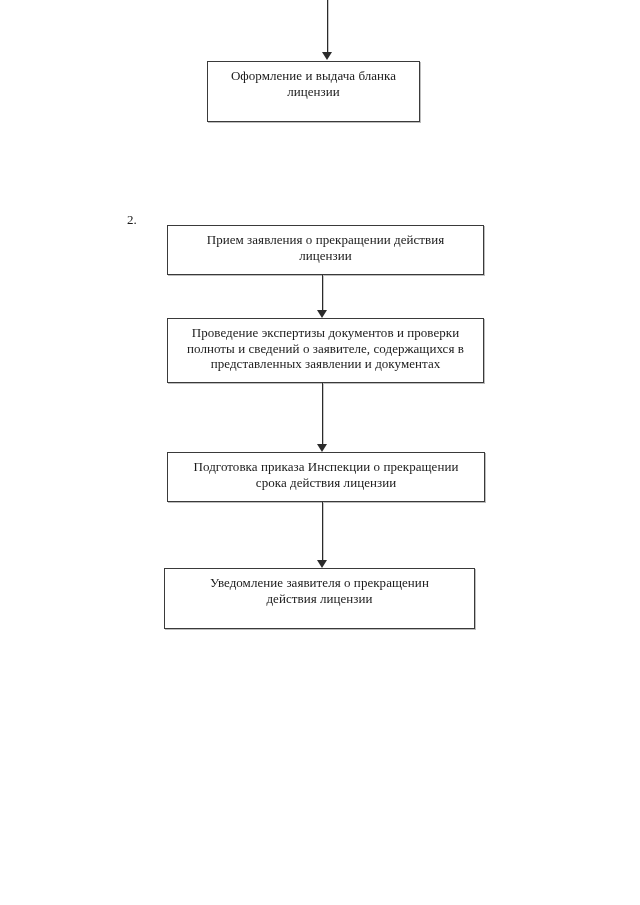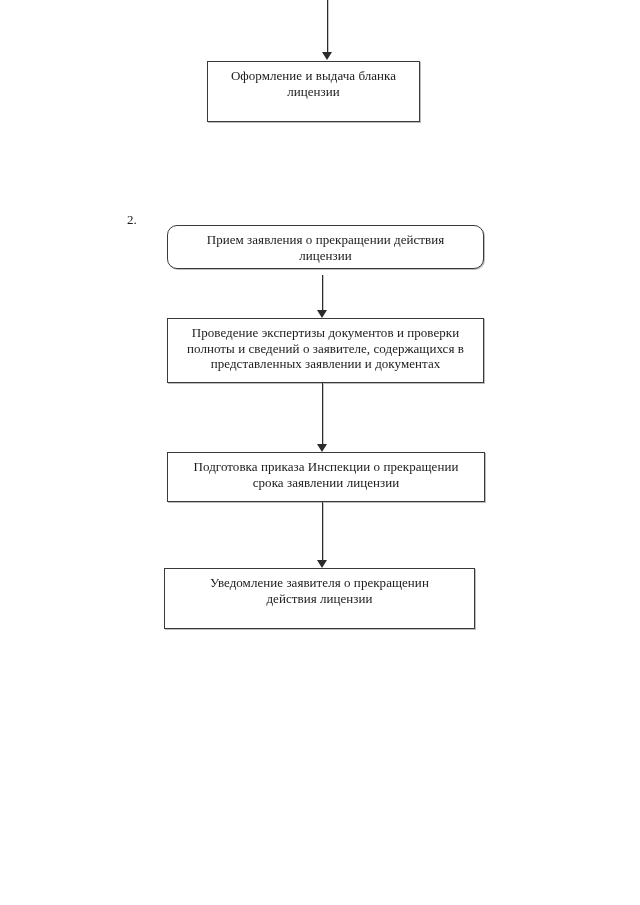--- a/index.html
+++ b/index.html
@@ -41,21 +41,21 @@
     text-align: center;
     font-size: 13px;
     line-height: 15.5px;
     letter-spacing: 0.05px;
     color: #1a1a1a;
     white-space: pre-line;
   }
 
   
   #box-license-form   { left: 207px; top: 61px;  width: 213px; height: 61px; }
-  #box-accept-app     { left: 167px; top: 225px; width: 317px; height: 44px; border-radius: 10px; }
+  #box-accept-app     { left: 167px; top: 225px; width: 317px; height: 50px; }
   #box-expertise      { left: 167px; top: 318px; width: 317px; height: 65px; padding-left: 43px; }
   #box-order-prep     { left: 167px; top: 452px; width: 318px; height: 50px; }
   #box-notify         { left: 164px; top: 568px; width: 311px; height: 61px; }
 
   
   .arrow {
     position: absolute;
     width: 11px;
   }
   .arrow .shaft {
@@ -132,21 +132,21 @@
 представленных заявлении и документах</span>
   </div>
 
   <div class="arrow" id="arrow-a2">
     <div class="shaft"></div>
     <div class="head"></div>
   </div>
 
   <div class="flow-box" id="box-order-prep">
     <span class="box-text">Подготовка приказа Инспекции о прекращении
-срока заявлении лицензии</span>
+срока действия лицензии</span>
   </div>
 
   <div class="arrow" id="arrow-a3">
     <div class="shaft"></div>
     <div class="head"></div>
   </div>
 
   <div class="flow-box" id="box-notify">
     <span class="box-text">Уведомление заявителя о прекращенин
 действия лицензии</span>

